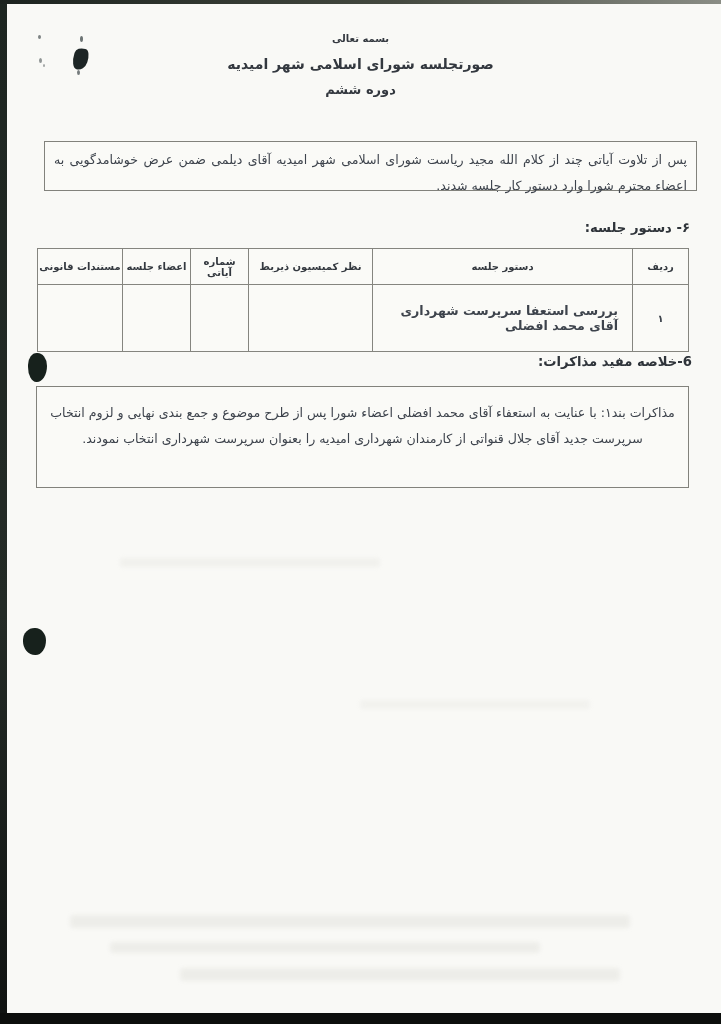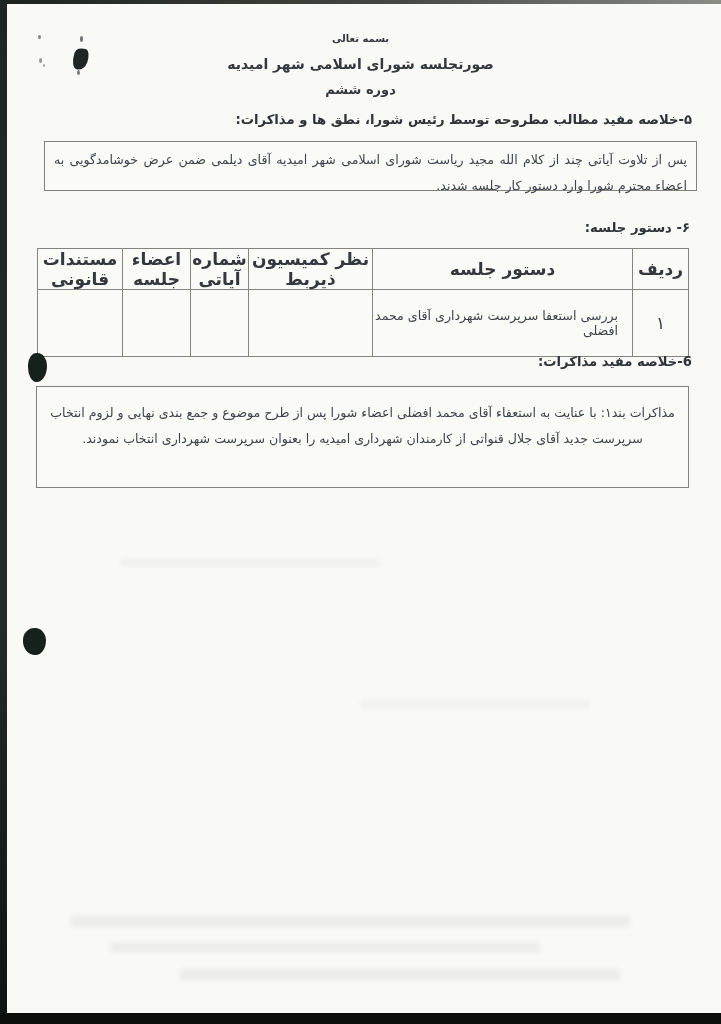--- a/index.html
+++ b/index.html
@@ -57,24 +57,24 @@
     padding: 13px 10px 0 10px; font-size: 12.6px; line-height: 26px;
     text-align: center; color: #3d434c;
   }
   
   .agenda-table {
     position: absolute; top: 248px; left: 37px; width: 651px;
     border-collapse: collapse; table-layout: fixed; direction: rtl;
     background: #fafaf7;
   }
   .agenda-table th, .agenda-table td {
-    border: 1px solid #85857f; font-size: 17px; vertical-align: middle;
+    border: 1px solid #85857f; font-size: 10px; vertical-align: middle;
   }
   .agenda-table th { height: 36px; font-weight: bold; text-align: center; color: #33383f; }
-  .agenda-table td { height: 67px; text-align: center; color: #3d434c; }
+  .agenda-table td { height: 67px; text-align: center; color: #3d434c; font-weight: bold; }
   .col-radif { width: 56px; }
   .col-dastur { width: 260px; }
   .col-commission { width: 124px; }
   .col-meetno { width: 58px; }
   .col-meetdate { width: 68px; }
   .col-legal { width: 85px; }
   td.cell-dastur { text-align: right; padding-right: 14px; font-size: 12.6px; }
   
   .punch-hole { position: absolute; background: #17211c; }
   .hole-1 { left: 28px; top: 353px; width: 19px; height: 29px; border-radius: 48% 52% 55% 45% / 42% 46% 58% 54%; }
@@ -103,21 +103,20 @@
 </style>
 </head>
 <body>
 
 <div class="page">
 
   <div class="hdr hdr-bismillah">بسمه تعالی</div>
   <div class="hdr hdr-term">دوره ششم</div>
   <div class="hdr hdr-title">صورتجلسه شورای اسلامی شهر امیدیه</div>
 
-  <div class="sec-heading sec5">۵-خلاصه مفید مطالب مطروحه توسط رئیس شورا، نطق ها و مذاکرات:</div>
   <div class="tbox tbox-1">
     <p>پس از تلاوت آیاتی چند از کلام الله مجید ریاست شورای اسلامی شهر امیدیه آقای دیلمی ضمن عرض خوشامدگویی به اعضاء محترم شورا وارد دستور کار جلسه شدند.</p>
   </div>
 
   <div class="sec-heading sec6">۶- دستور جلسه:</div>
   <table class="agenda-table">
     <colgroup>
       <col class="col-radif">
         <col class="col-dastur">
         <col class="col-commission">

